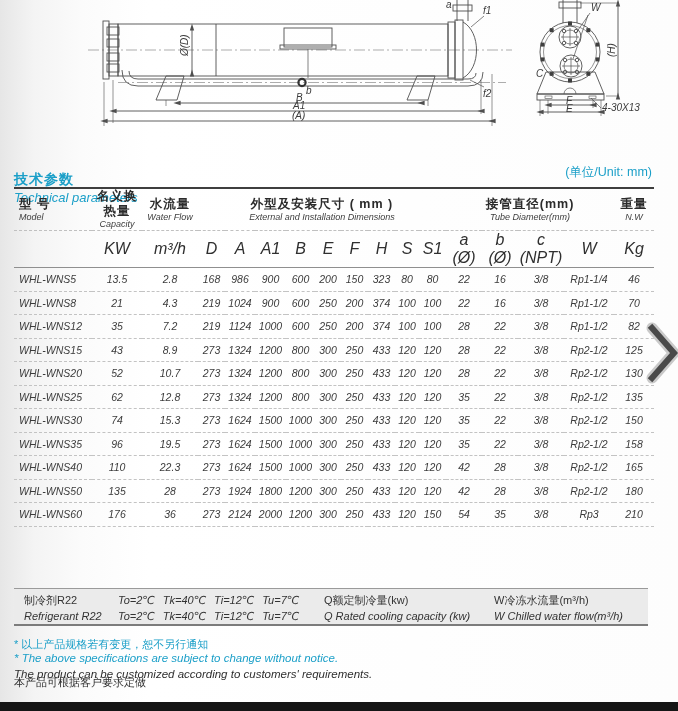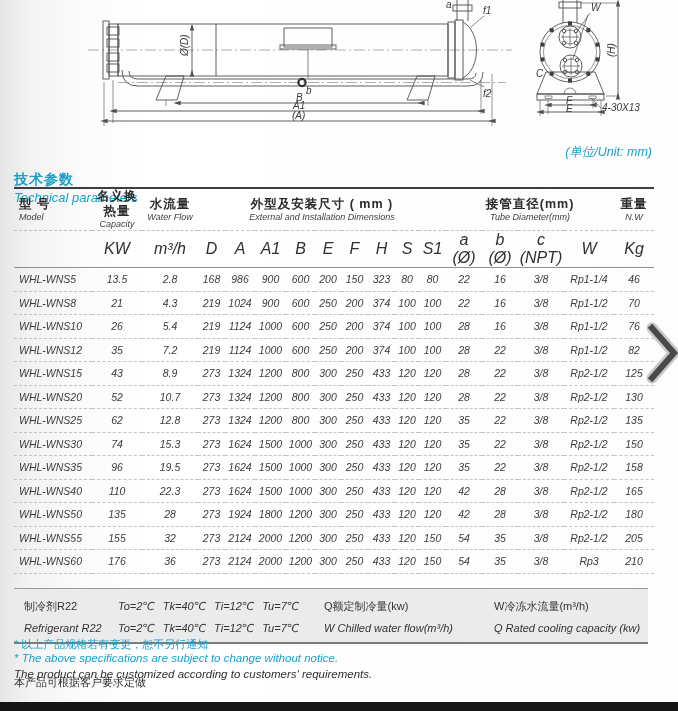--- a/index.html
+++ b/index.html
@@ -6,34 +6,34 @@
   html,body { width:678px; }
   body { font-family:"Liberation Sans","DejaVu Sans",sans-serif; }
   .page {
     position:relative; width:678px; height:711px; overflow:hidden;
     background:linear-gradient(90deg,#e6e6e6 0%,#f4f4f4 5%,#fbfbfb 12%,#ffffff 22%,#fdfdfd 100%);
   }
   .drawing { position:absolute; top:0; left:0; }
   .title-block { position:absolute; left:14px; top:131px;margin-top:40px; }
   .title-zh { font-size:14px; font-weight:700; color:#1b9fc8; letter-spacing:1px; }
   .title-en { font-size:13px; font-style:italic; color:#1b9fc8; margin-top:1px; }
-  .unit-note { position:absolute; right:26px; top:144px; font-size:12.5px; font-style:italic; color:#1b9fc8; }
+  .unit-note { position:absolute; right:26px; top:164px; font-size:12.5px; color:#1b9fc8; }
 
   table.spec { position:absolute; left:14px; top:187px; width:640px; border-collapse:collapse; table-layout:fixed;
     border-top:2px solid #3e3e3e; color:#3b3b3b; }
   table.spec th, table.spec td { font-weight:normal; text-align:center; vertical-align:middle; overflow:hidden; }
   .grp-row th { height:40px; border-bottom:1px dashed #c0c0c0; }
   .grp-zh { display:block; font-size:12.5px; font-weight:600; color:#2b2b2b; letter-spacing:1px; line-height:15px; }
   .grp-en { display:block; font-size:9px; font-style:italic; color:#3d3d3d; line-height:11px; }
   .units-row td { height:27px; font-size:16px; font-style:italic; font-weight:600; color:#2f2f2f;
     border-bottom:1.6px solid #8f8f8f; }
   tbody.rows td { height:23.5px; font-size:10.5px; font-style:italic; border-bottom:1px dashed #c3c3c3; }
   tbody.rows td:first-child, .grp-row th:first-child { text-align:left; padding-left:5px; }
 
-  .ref-box { position:absolute; left:14px; top:588px; width:634px; height:56px; background:#ebebeb;
+  .ref-box { position:absolute; left:14px; top:588px; width:634px; height:38px; background:#ebebeb;
     border-top:1px solid #9a9a9a; border-bottom:2px solid #7c7c7c; padding:4px 0 0 10px;
     display:flex; flex-direction:column; justify-content:space-evenly; color:#333; }
   .ref-row { display:grid; grid-template-columns:94px 206px 170px 1fr; font-size:11px; line-height:15px; }
   .ref-row .cond, .ref-row.en { font-style:italic; }
   .ref-row .cond { word-spacing:5px; }
 
   .note { position:absolute; left:14px; font-size:11px; }
   .note.accent { color:#1b9fc8; }
   .note.dark { color:#2f2f2f; }
   .note.it { font-style:italic; font-size:11.5px; }
@@ -266,39 +266,20 @@
           <td>374</td>
           <td>100</td>
           <td>100</td>
           <td>22</td>
           <td>16</td>
           <td>3/8</td>
           <td>Rp1-1/2</td>
           <td>70</td>
         </tr>
         <tr>
-          <td>WHL-WNS10</td>
-          <td>26</td>
-          <td>5.4</td>
-          <td>219</td>
-          <td>1124</td>
-          <td>1000</td>
-          <td>600</td>
-          <td>250</td>
-          <td>200</td>
-          <td>374</td>
-          <td>100</td>
-          <td>100</td>
-          <td>28</td>
-          <td>16</td>
-          <td>3/8</td>
-          <td>Rp1-1/2</td>
-          <td>76</td>
-        </tr>
-        <tr>
           <td>WHL-WNS12</td>
           <td>35</td>
           <td>7.2</td>
           <td>219</td>
           <td>1124</td>
           <td>1000</td>
           <td>600</td>
           <td>250</td>
           <td>200</td>
           <td>374</td>
@@ -435,39 +416,20 @@
           <td>300</td>
           <td>250</td>
           <td>433</td>
           <td>120</td>
           <td>120</td>
           <td>42</td>
           <td>28</td>
           <td>3/8</td>
           <td>Rp2-1/2</td>
           <td>180</td>
-        </tr>
-        <tr>
-          <td>WHL-WNS55</td>
-          <td>155</td>
-          <td>32</td>
-          <td>273</td>
-          <td>2124</td>
-          <td>2000</td>
-          <td>1200</td>
-          <td>300</td>
-          <td>250</td>
-          <td>433</td>
-          <td>120</td>
-          <td>150</td>
-          <td>54</td>
-          <td>35</td>
-          <td>3/8</td>
-          <td>Rp2-1/2</td>
-          <td>205</td>
         </tr>
         <tr>
           <td>WHL-WNS60</td>
           <td>176</td>
           <td>36</td>
           <td>273</td>
           <td>2124</td>
           <td>2000</td>
           <td>1200</td>
           <td>300</td>
@@ -487,22 +449,22 @@
   <div class="ref-box">
     <div class="ref-row zh">
       <span>制冷剂R22</span>
       <span class="cond">To=2℃ Tk=40℃ Ti=12℃ Tu=7℃</span>
       <span>Q额定制冷量(kw)</span>
       <span>W冷冻水流量(m³/h)</span>
     </div>
     <div class="ref-row en">
       <span>Refrigerant R22</span>
       <span class="cond">To=2℃ Tk=40℃ Ti=12℃ Tu=7℃</span>
+      <span>Q Rated cooling capacity (kw)</span>
       <span>W Chilled water flow(m³/h)</span>
-      <span>Q Rated cooling capacity (kw)</span>
     </div>
   </div>
 
   <div class="note accent" style="top:637px">* 以上产品规格若有变更，恕不另行通知</div>
   <div class="note accent it" style="top:652px">* The above specifications are subject to change without notice.</div>
   <div class="note dark" style="top:675px">本产品可根据客户要求定做</div>
   <div class="note dark it" style="top:668px">The product can be customized according to customers' requirements.</div>
 
   <div class="bottom-bar"></div>
 

